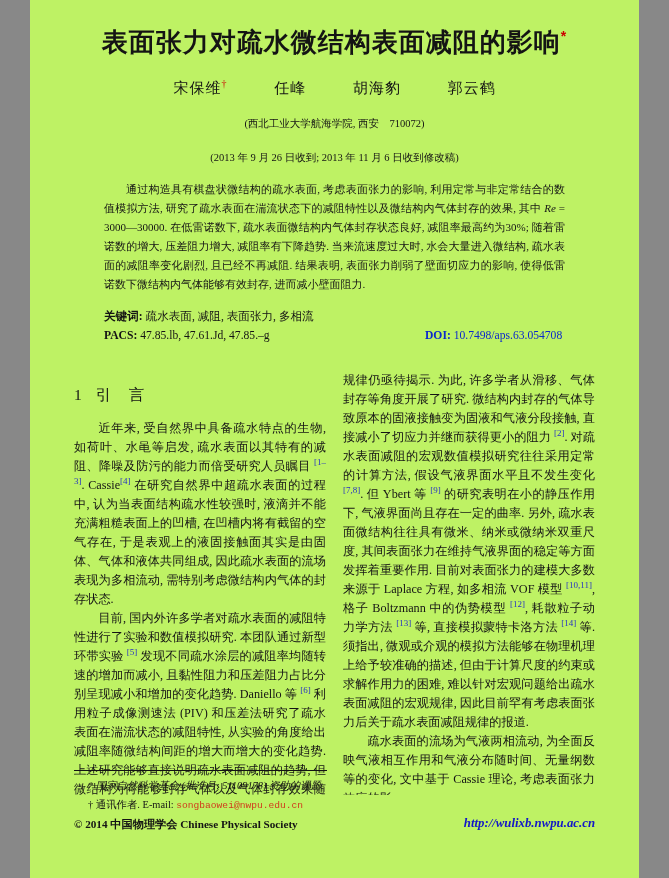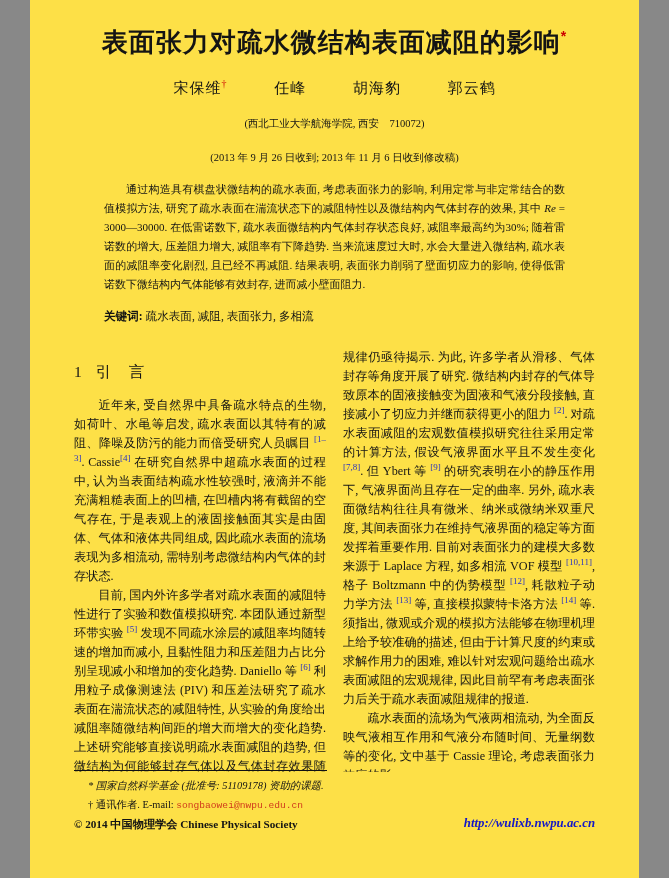--- a/index.html
+++ b/index.html
@@ -1,20 +1,20 @@
 <!DOCTYPE html>
 <html><head>
 <meta charset="utf-8">
 <style>
   html,body{margin:0;padding:0;background:#888;}
   .page{
     position:relative;
     width:609px;height:878px;
     margin:0 auto;
-    background:#fde047;
+    background:#bef264;
     font-family:"Liberation Serif","DejaVu Serif",serif;
     color:#141414;
     overflow:hidden;
   }
   
   .title{
     margin:0 44px;padding-top:27px;
     text-align:center;
     font-family:"Liberation Sans","DejaVu Sans",sans-serif;
     font-weight:700;font-size:26px;letter-spacing:1px;line-height:1.2;
@@ -83,20 +83,26 @@
 
   <div class="dates" data-name="received-dates">(2013 年 9 月 26 日收到; 2013 年 11 月 6 日收到修改稿)</div>
 
   <p class="abstract" data-name="abstract-paragraph"><span data-name="text-run">通过构造具有棋盘状微结构的疏水表面, 考虑表面张力的影响, 利用定常与非定常结合的数值模拟方法, 研究了疏水表面在湍流状态下的减阻特性以及微结构内气体封存的效果, 其中 </span><i data-name="italic-symbol">Re</i><span data-name="text-run"> = 3000—30000. 在低雷诺数下, 疏水表面微结构内气体封存状态良好, 减阻率最高约为30%; 随着雷诺数的增大, 压差阻力增大, 减阻率有下降趋势. 当来流速度过大时, 水会大量进入微结构, 疏水表面的减阻率变化剧烈, 且已经不再减阻. 结果表明, 表面张力削弱了壁面切应力的影响, 使得低雷诺数下微结构内气体能够有效封存, 进而减小壁面阻力.</span></p>
 
   <div class="kw" data-name="keywords-line">
     <span class="lbl" data-name="keywords-label">关键词:</span>
     <span data-name="keywords-text">疏水表面, 减阻, 表面张力, 多相流</span>
   </div>
 
+  <div class="meta-row" data-name="pacs-doi-row">
+    <span class="pacs" data-name="pacs-line"><span class="lbl" data-name="pacs-label">PACS:</span>
+      <span data-name="pacs-codes">47.85.lb, 47.61.Jd, 47.85.–g</span></span>
+    <span class="doi" data-name="doi-line"><span class="lbl" data-name="doi-label">DOI:</span>
+      <span class="val" data-name="doi-link">10.7498/aps.63.054708</span></span>
+  </div>
 
   <div class="columns" data-name="two-column-body">
     <div class="col" data-name="left-column">
       <h2 class="sec-heading" data-name="section-1-heading">
         <span data-name="section-number">1</span>
         <span data-name="section-title">引　言</span>
       </h2>
       <p data-name="body-paragraph"><span data-name="text-run">近年来, 受自然界中具备疏水特点的生物, 如荷叶、水黾等启发, 疏水表面以其特有的减阻、降噪及防污的能力而倍受研究人员瞩目 </span><sup class="ref" data-name="citation-ref">[1–3]</sup><span data-name="text-run">. Cassie</span><sup class="ref" data-name="citation-ref">[4]</sup><span data-name="text-run"> 在研究自然界中超疏水表面的过程中, 认为当表面结构疏水性较强时, 液滴并不能充满粗糙表面上的凹槽, 在凹槽内将有截留的空气存在, 于是表观上的液固接触面其实是由固体、气体和液体共同组成, 因此疏水表面的流场表现为多相流动, 需特别考虑微结构内气体的封存状态.</span></p>
       <p data-name="body-paragraph"><span data-name="text-run">目前, 国内外许多学者对疏水表面的减阻特性进行了实验和数值模拟研究. 本团队通过新型环带实验 </span><sup class="ref" data-name="citation-ref">[5]</sup><span data-name="text-run"> 发现不同疏水涂层的减阻率均随转速的增加而减小, 且黏性阻力和压差阻力占比分别呈现减小和增加的变化趋势. Daniello 等 </span><sup class="ref" data-name="citation-ref">[6]</sup><span data-name="text-run"> 利用粒子成像测速法 (PIV) 和压差法研究了疏水表面在湍流状态的减阻特性, 从实验的角度给出减阻率随微结构间距的增大而增大的变化趋势. 上述研究能够直接说明疏水表面减阻的趋势, 但微结构为何能够封存气体以及气体封存效果随来流速度变化呈现何种</span></p>
     </div>

